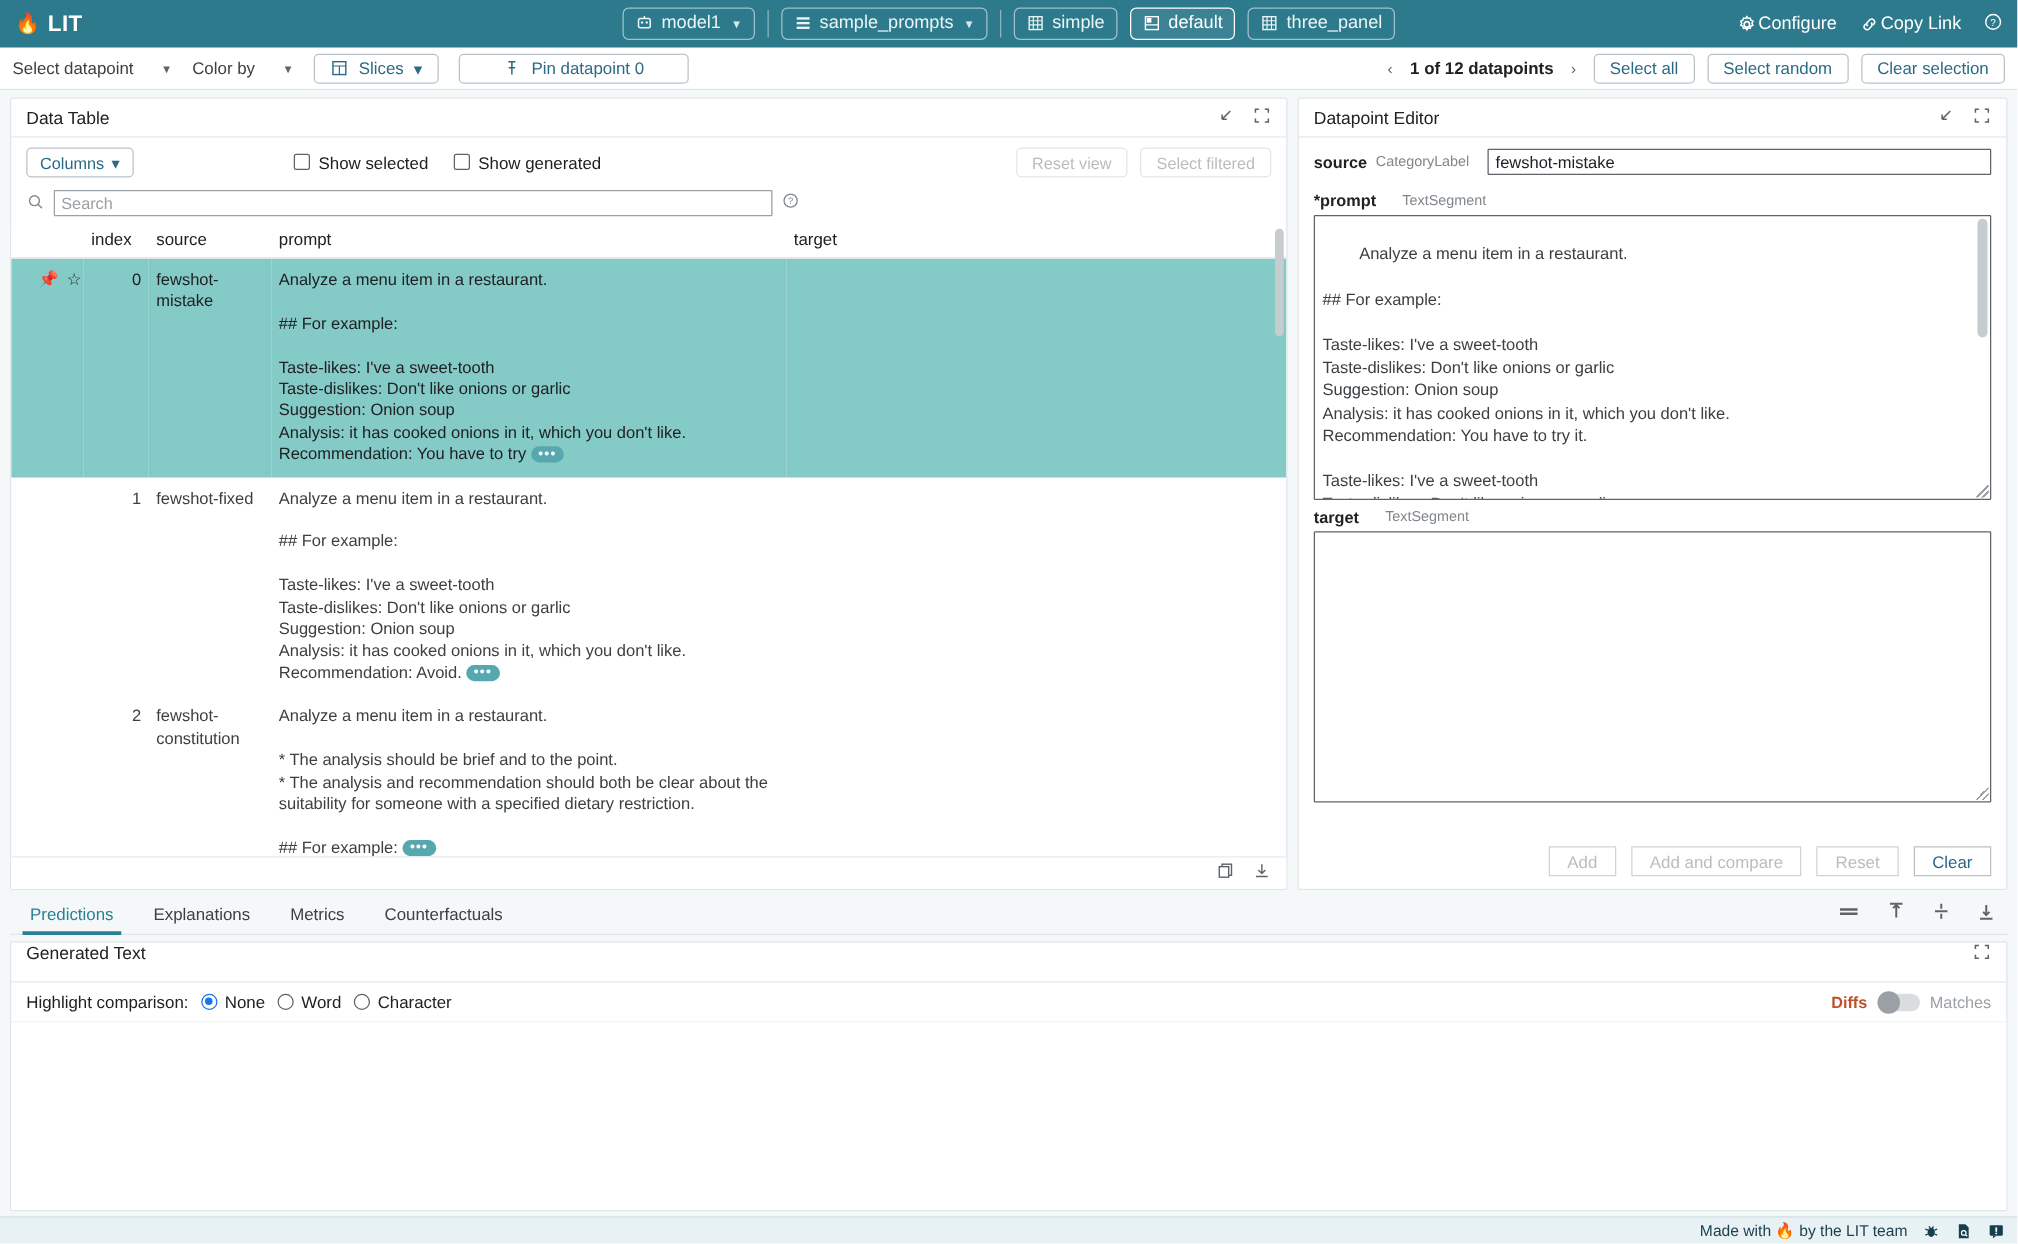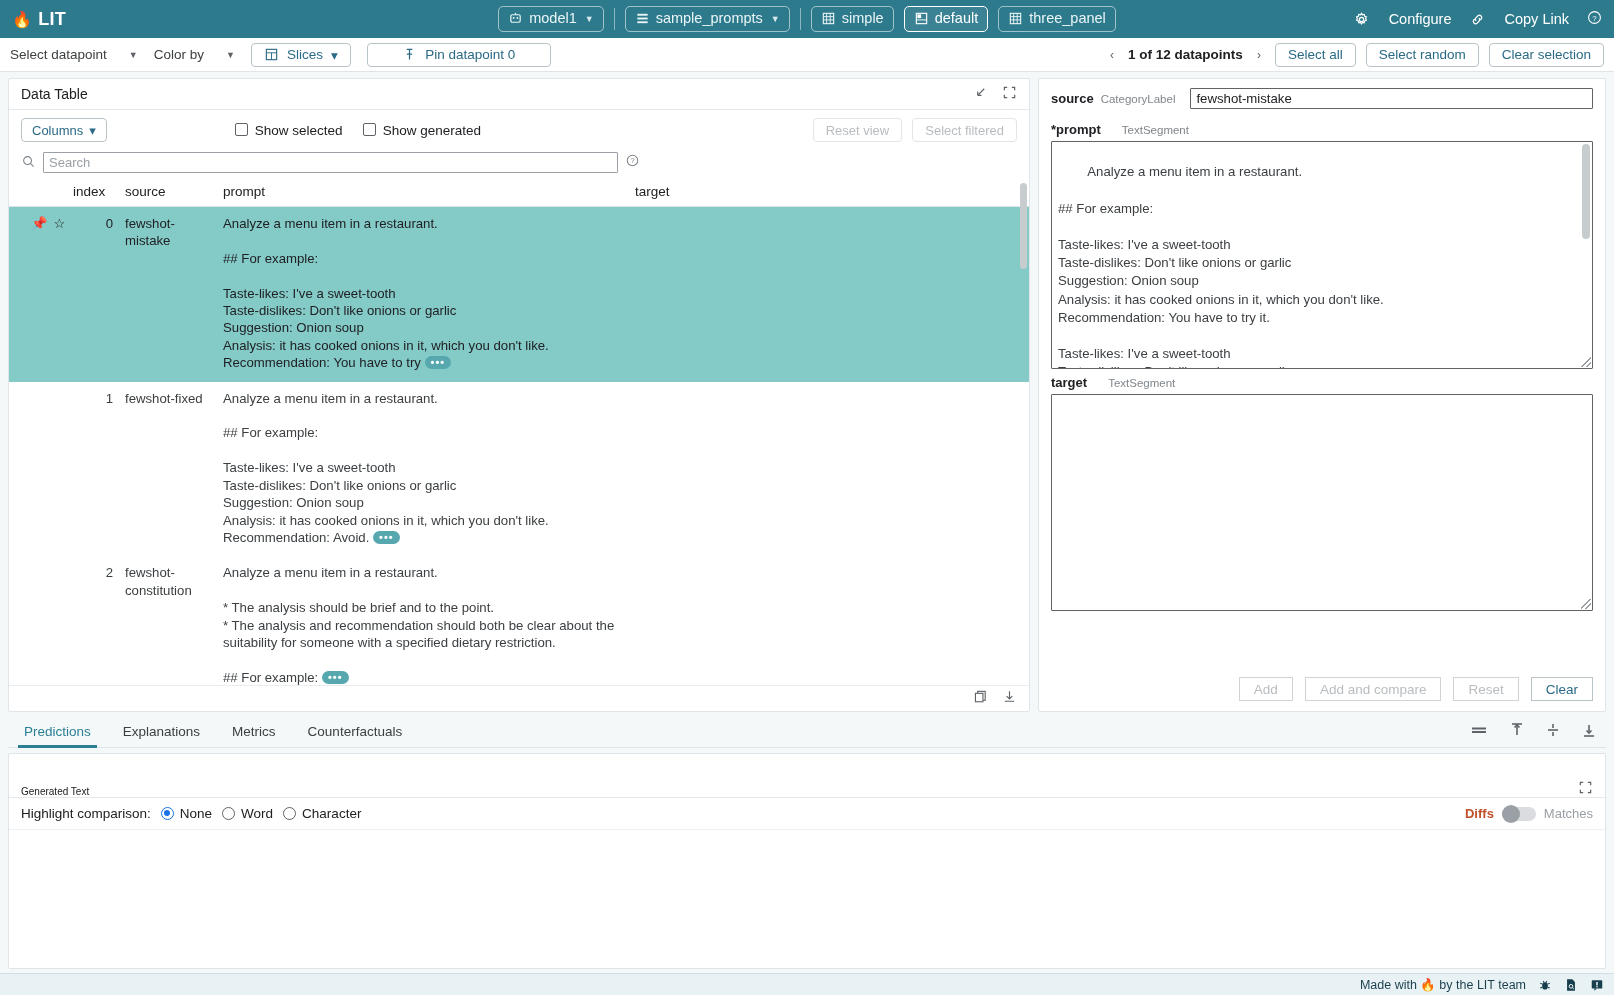--- a/index.html
+++ b/index.html
@@ -41,21 +41,21 @@
     line-height: 1.2;
     white-space: nowrap;
   }
   .chip.selected { border-color: #ffffff; color: #ffffff; background: rgba(255,255,255,.07); }
   .chip .caret { font-size: 9px; opacity: .9; margin-left: 2px; }
   .vdiv { width: 1px; height: 22px; background: rgba(255,255,255,.45); }
   .topbar-right {
     margin-left: auto; display: flex; align-items: center; gap: 18px;
     font-size: 14.5px; z-index: 3;
   }
-  .topbar-right .item { display: inline-flex; align-items: center; gap: 20px; white-space: nowrap; }
+  .topbar-right .item { display: inline-flex; align-items: center; gap: 2px; white-space: nowrap; }
 
   
   .toolbar {
     height: 34px; background: #fff;
     display: flex; align-items: center;
     padding: 0 10px; gap: 16px;
     border-bottom: 1px solid #e0e4e6;
     font-size: 13.5px;
   }
   .tb-drop { display: inline-flex; align-items: center; gap: 22px; color: #3c4043; white-space: nowrap; }
@@ -224,22 +224,22 @@
   .tabstrip .layout-icons {
     margin-left: auto; display: flex; align-items: center; gap: 22px;
     padding-bottom: 5px; padding-right: 10px; color: #5f6368;
   }
   .mod {
     flex: 1 1 auto; margin-top: 5px; background: #fff;
     border: 1px solid #dfe5e8; border-radius: 2px;
     display: flex; flex-direction: column; min-height: 0;
   }
   .mod-head {
-    height: 32px; flex: 0 0 32px; display: flex; align-items: flex-end;
-    padding: 0 12px; border-bottom: 1px solid #e4e9eb; font-size: 10px; margin-top: 12px;
+    height: 32px; flex: 0 0 32px; display: flex; align-items: flex-start;
+    padding: 0 12px; border-bottom: 1px solid #e4e9eb; font-size: 14px;
   }
   .mod-head .icons { margin-left: auto; color: #5f6368; display:flex; gap:14px; }
   .gt-controls {
     height: 32px; flex: 0 0 32px; display: flex; align-items: center;
     padding: 0 12px; gap: 10px; border-bottom: 1px solid #eef1f3;
     font-size: 13.5px; color: #202124;
   }
   .radio-item { display: inline-flex; align-items: center; gap: 6px; }
   .radio {
     width: 13px; height: 13px; border-radius: 50%; border: 1.6px solid #5f6368;
@@ -519,20 +519,35 @@
       </span>
       <span>
         <svg class="ic" viewBox="0 0 16 16">
             <path d="M8 2.5v7.5M5 7.5L8 10.5 11 7.5M3 13h10" fill="none" stroke="#5f6368" stroke-width="1.2"></path>
           </svg>
       </span>
     </div>
   </div>
 
   <div class="panel" id="dp-editor-panel">
+    <div class="panel-head">
+      <span>Datapoint Editor</span>
+      <span class="icons">
+        <span>
+          <svg class="ic" viewBox="0 0 16 16">
+              <path d="M12 4L5 11M5 11h4M5 11V7" fill="none" stroke="#5f6368" stroke-width="1.3"></path>
+            </svg>
+        </span>
+        <span>
+          <svg class="ic" viewBox="0 0 16 16">
+              <path d="M2.5 5.5v-3h3M13.5 5.5v-3h-3M2.5 10.5v3h3M13.5 10.5v3h-3" fill="none" stroke="#5f6368" stroke-width="1.3"></path>
+            </svg>
+        </span>
+      </span>
+    </div>
 
     <div class="de-body">
       <div class="field-row">
         <span class="fname">source</span>
         <span class="ftype">CategoryLabel</span>
         <span class="src-input">fewshot-mistake</span>
       </div>
 
       <div class="field-label">
         <span class="fname">*prompt</span>

